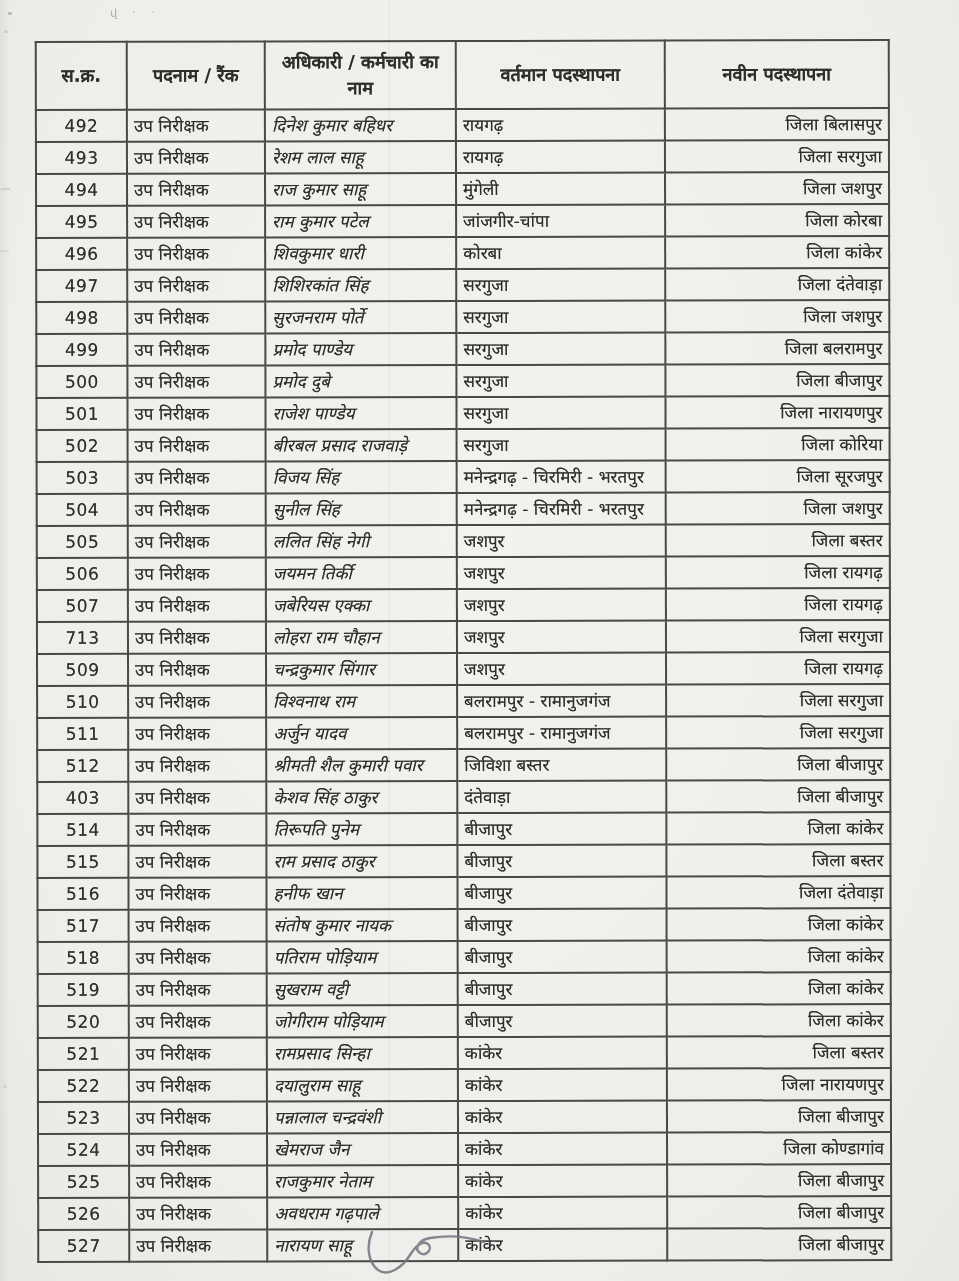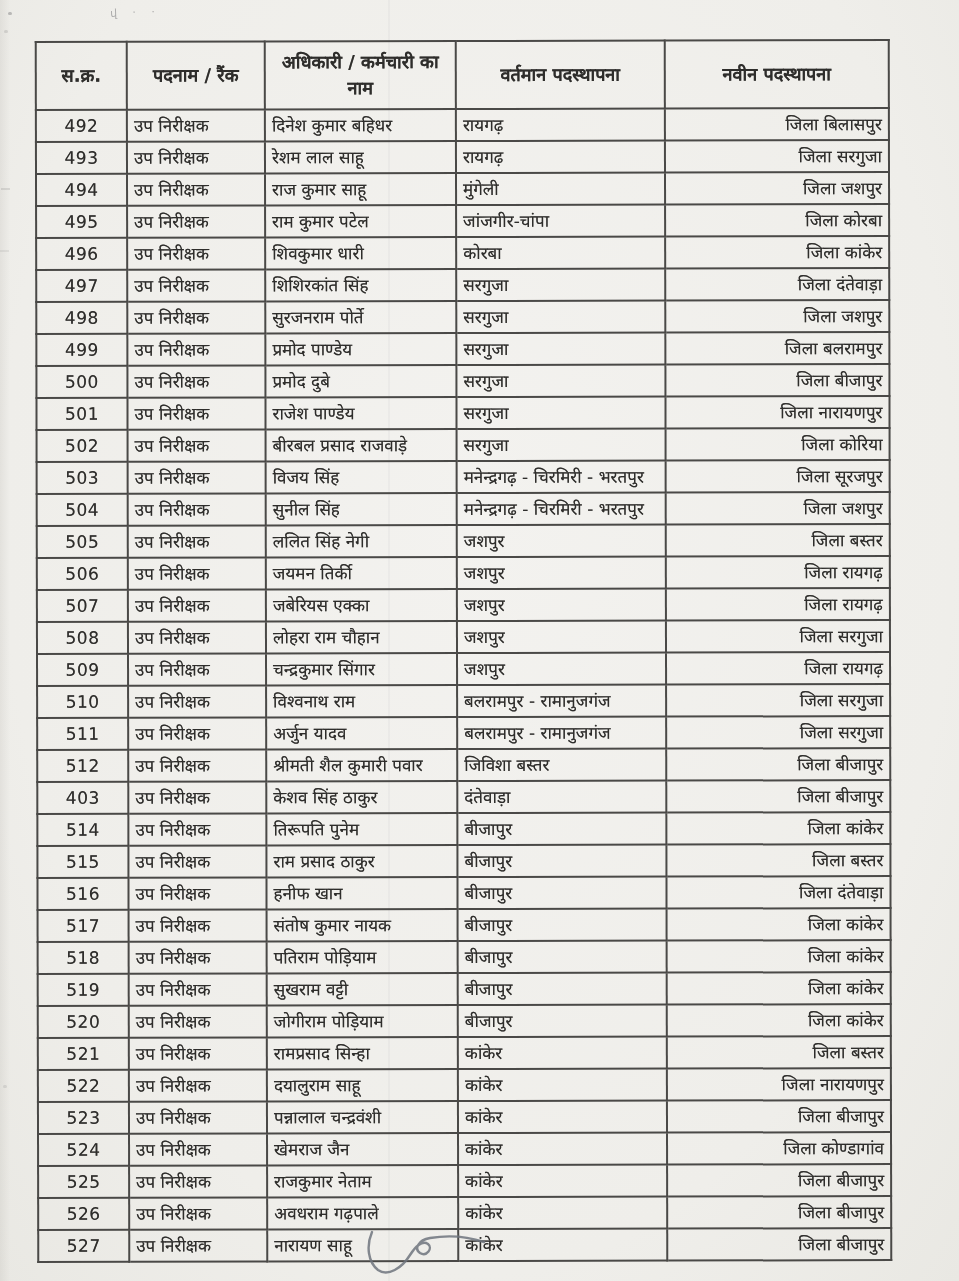--- a/index.html
+++ b/index.html
@@ -65,21 +65,21 @@
   col.c-rank { width: 138px; }
   col.c-name { width: 191px; }
   col.c-cur  { width: 209px; }
   col.c-new  { width: 224px; }
   td.cell-sn {
     text-align: center;
     font-size: 18px;
     letter-spacing: 0.5px;
   }
   td.cell-rank { padding-left: 16px; }
-  td.cell-name { padding-left: 12px; }
+  td.cell-name { padding-left: 12px; font-style: italic; }
   td.cell-cur  { padding-left: 18px; margin-top: 16px; }
   td.cell-new  { padding-left: 12px; text-align: right; }
   
   .scan-mark {
     position: absolute;
     background: rgba(90,90,92,0.35);
     pointer-events: none;
   }
   .mark-dot { width: 4px; height: 3px; border-radius: 2px; }
   .mark-dash { width: 9px; height: 2px; }
@@ -252,21 +252,21 @@
 
   <tr>
     <td class="cell-sn">507</td>
     <td class="cell-rank">उप निरीक्षक</td>
     <td class="cell-name">जबेरियस एक्का</td>
     <td class="cell-cur">जशपुर</td>
     <td class="cell-new">जिला रायगढ़</td>
   </tr>
 
   <tr>
-    <td class="cell-sn">508</td>
+    <td class="cell-sn">713</td>
     <td class="cell-rank">उप निरीक्षक</td>
     <td class="cell-name">लोहरा राम चौहान</td>
     <td class="cell-cur">जशपुर</td>
     <td class="cell-new">जिला सरगुजा</td>
   </tr>
 
   <tr>
     <td class="cell-sn">509</td>
     <td class="cell-rank">उप निरीक्षक</td>
     <td class="cell-name">चन्द्रकुमार सिंगार</td>

